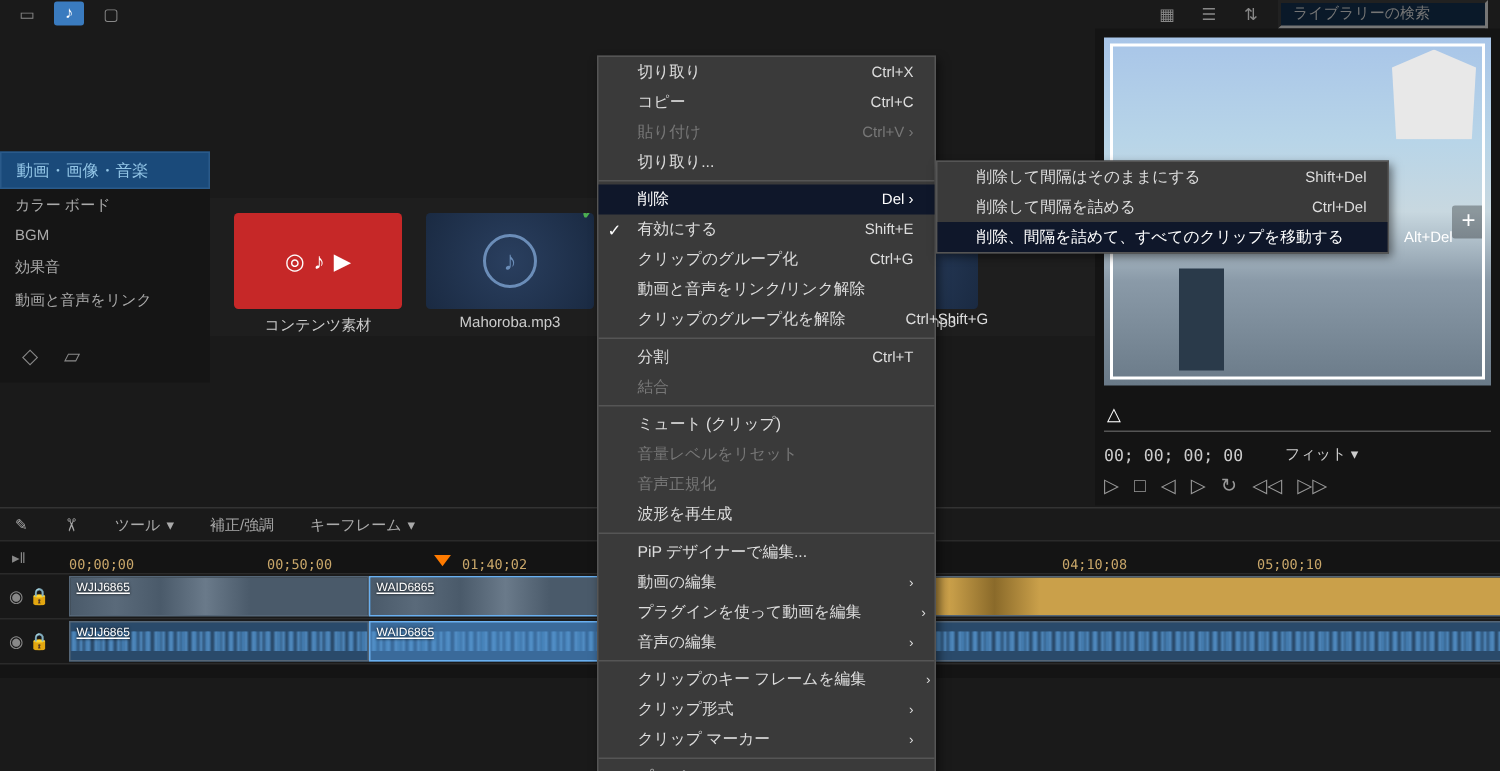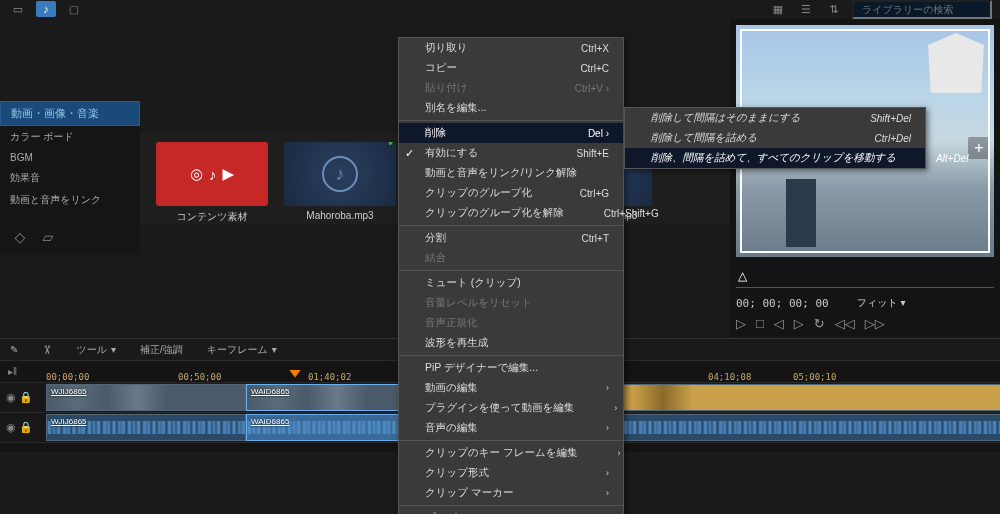--- a/index.html
+++ b/index.html
@@ -178,21 +178,21 @@
 
 <div class="ruler">
   <div class="ruler-left">
       <span style="color:#888;">▸‖</span>
     </div>
   <div class="ruler-times" id="ruler-times">
       <span class="ruler-time" style="left: 0px;">00;00;00</span>
       <span class="ruler-time" style="left: 132px;">00;50;00</span>
       <span class="ruler-time" style="left: 262px;">01;40;02</span>
       <span class="ruler-time" style="left: 662px;">04;10;08</span>
-      <span class="ruler-time" style="left: 747px;">05;00;10</span>
+      <span class="ruler-time" style="left: 792px;">05;00;10</span>
       <div class="ruler-playhead" style="left: 248px;"></div>
     </div>
 </div>
 
 <div class="tracks">
   <div class="track">
     <div class="track-head">
         <span>◉</span>
         <span>🔒</span>
       </div>
@@ -241,40 +241,40 @@
     </div>
     <div class="menu-item">
       <span>コピー</span>
       <span class="shortcut">Ctrl+C</span>
     </div>
     <div class="menu-item disabled">
       <span>貼り付け</span>
       <span class="shortcut">Ctrl+V ›</span>
     </div>
     <div class="menu-item">
-      <span>別名を編集...</span>
+      <span>切り取り...</span>
     </div>
     <div class="menu-sep"></div>
     <div class="menu-item highlight">
       <span>削除</span>
       <span class="shortcut">Del ›</span>
     </div>
     <div class="menu-item">
       <span class="check">✓</span>
       <span>有効にする</span>
       <span class="shortcut">Shift+E</span>
     </div>
     <div class="menu-item">
-      <span>動画と音声をリンク/リンク解除</span>
-    </div>
-    <div class="menu-item">
       <span>クリップのグループ化</span>
       <span class="shortcut">Ctrl+G</span>
     </div>
     <div class="menu-item">
+      <span>動画と音声をリンク/リンク解除</span>
+    </div>
+    <div class="menu-item">
       <span>クリップのグループ化を解除</span>
       <span class="shortcut">Ctrl+Shift+G</span>
     </div>
     <div class="menu-sep"></div>
     <div class="menu-item">
       <span>分割</span>
       <span class="shortcut">Ctrl+T</span>
     </div>
     <div class="menu-item disabled">
       <span>結合</span>
@@ -319,21 +319,21 @@
     </div>
     <div class="menu-item">
       <span>クリップ マーカー</span>
       <span class="sub">›</span>
     </div>
     <div class="menu-sep"></div>
     <div class="menu-item">
       <span>プロパティー</span>
     </div>
   </div>
-<div class="context-menu" id="menu2" style="left:624px; top:107px; width:302px;font-style:italic;">
+<div class="context-menu" id="menu2" style="left:624px; top:107px; width:302px;">
     <div class="menu-item">
       <span>削除して間隔はそのままにする</span>
       <span class="shortcut">Shift+Del</span>
     </div>
     <div class="menu-item">
       <span>削除して間隔を詰める</span>
       <span class="shortcut">Ctrl+Del</span>
     </div>
     <div class="menu-item highlight">
       <span>削除、間隔を詰めて、すべてのクリップを移動する</span>

